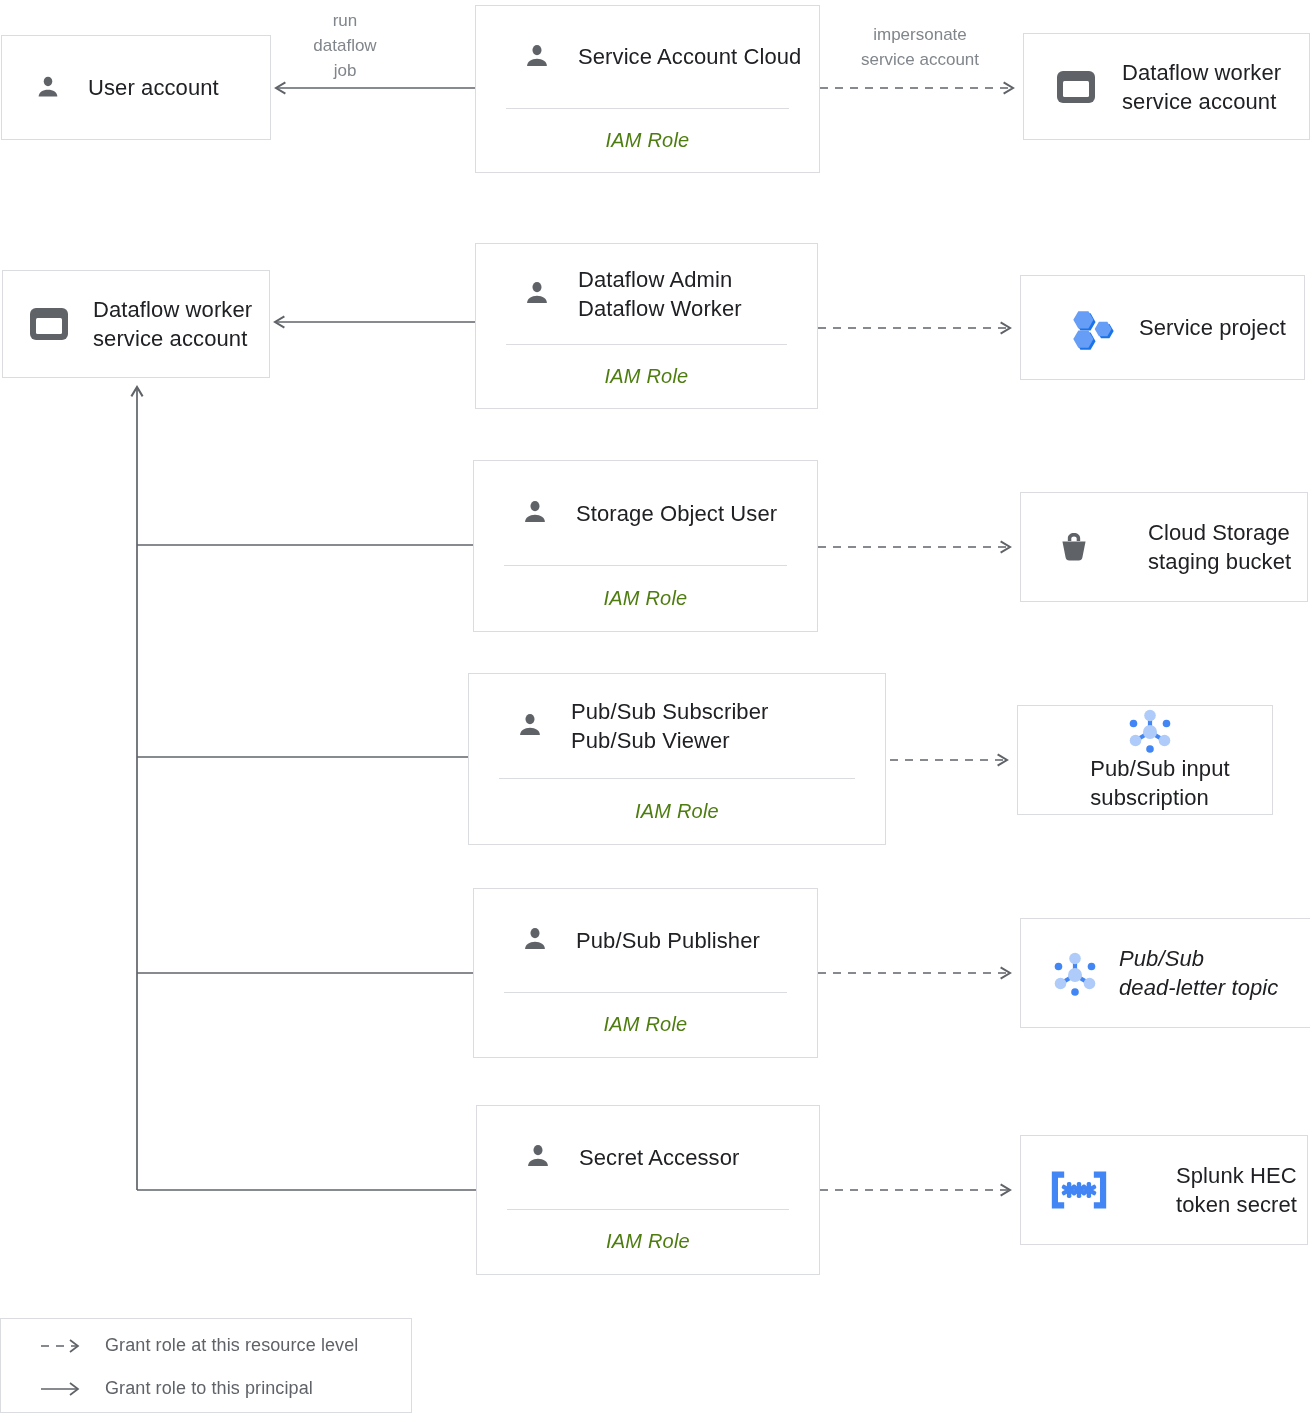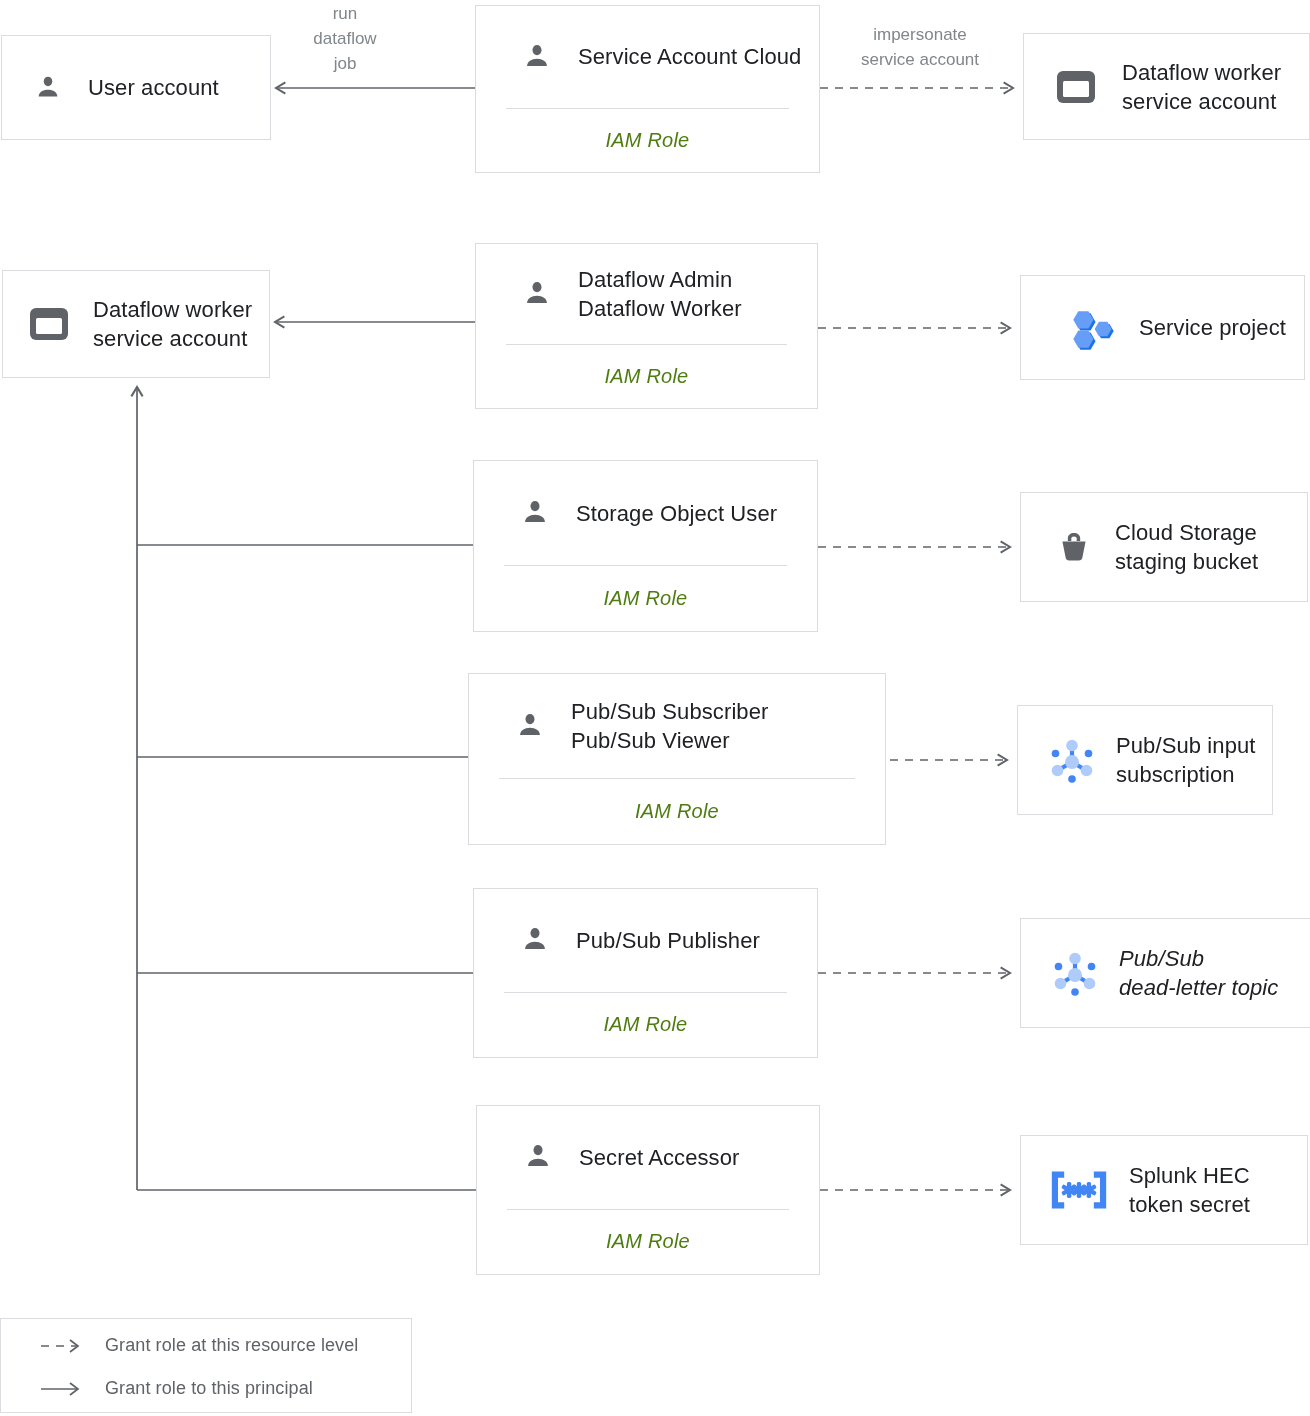--- a/index.html
+++ b/index.html
@@ -62,21 +62,21 @@
         <path d="M820 88 L1013 88" marker-end="url(#arw)"></path>
         <path d="M818 328 L1010 328" marker-end="url(#arw)"></path>
         <path d="M818 547 L1010 547" marker-end="url(#arw)"></path>
         <path d="M815 760 L1007 760" marker-end="url(#arw)"></path>
         <path d="M818 973 L1010 973" marker-end="url(#arw)"></path>
         <path d="M820 1190 L1010 1190" marker-end="url(#arw)"></path>
       </g>
     </g>
   </svg>
 
-  <div class="edge-label" style="left:295px; top:1px; width:100px;">run
+  <div class="edge-label" style="left:295px; top:8px; width:100px;">run
 dataflow
 job</div>
   <div class="edge-label" style="left:840px; top:22px; width:160px;">impersonate
 service account</div>
 
   <div class="node entity" style="left:1px; top:35px; width:270px; height:105px; padding-left:30px;">
     <span class="icon" style="margin-right:24px;">
       <svg width="32" height="32" viewBox="0 0 24 24" fill="#5f6368">
         <ellipse cx="12" cy="7.1" rx="3.2" ry="3.6"></ellipse>
         <path d="M5 18.4c0-3.1 3.1-5.1 7-5.1s7 2 7 5.1z"></path>
@@ -159,21 +159,21 @@
           <ellipse cx="12" cy="7.1" rx="3.2" ry="3.6"></ellipse>
           <path d="M5 18.4c0-3.1 3.1-5.1 7-5.1s7 2 7 5.1z"></path>
         </svg>
       </span>
       <span class="title">Storage Object User</span>
     </div>
     <div class="divider"></div>
     <div class="role-label">IAM Role</div>
   </div>
 
-  <div class="node entity" style="left:1020px; top:492px; width:288px; height:110px; padding-left:34px;">
+  <div class="node entity" style="left:1020px; top:492px; width:288px; height:110px; padding-left:34px;gap:33px;">
     <span class="icon" style="margin-right:22px;">
       <svg width="38" height="38" viewBox="0 0 24 24" fill="#5f6368">
         <path d="M8.1 8.2V6.4c0-1.9 1.7-3.2 3.9-3.2s3.9 1.3 3.9 3.2v1.8h-2.2V6.5c0-.7-.7-1.2-1.7-1.2s-1.7.5-1.7 1.2v1.7z"></path>
         <path d="M4.7 8.6h14.6l-2 10c-.2 1.1-1.1 1.9-2.3 1.9H9c-1.2 0-2.1-.8-2.3-1.9z"></path>
       </svg>
     </span>
     <span class="title">Cloud Storage
 staging bucket</span>
   </div>
 
@@ -185,21 +185,21 @@
           <path d="M5 18.4c0-3.1 3.1-5.1 7-5.1s7 2 7 5.1z"></path>
         </svg>
       </span>
       <span class="title">Pub/Sub Subscriber
 Pub/Sub Viewer</span>
     </div>
     <div class="divider"></div>
     <div class="role-label">IAM Role</div>
   </div>
 
-  <div class="node entity" style="left:1017px; top:705px; width:256px; height:110px; padding-left:30px;">
+  <div class="node entity" style="left:1017px; top:705px; width:256px; height:110px; padding-left:30px;flex-direction:column;">
     <span class="icon" style="margin-right:20px;">
       <svg width="48" height="48" viewBox="0 0 48 48">
         <g stroke="#4285f4" stroke-width="4.2">
           <line x1="24" y1="26" x2="24" y2="10"></line>
           <line x1="24" y1="26" x2="10.5" y2="34"></line>
           <line x1="24" y1="26" x2="37.5" y2="34"></line>
         </g>
         <circle cx="24" cy="9.5" r="5.8" fill="#aecbfa"></circle>
         <circle cx="9.5" cy="34.5" r="5.8" fill="#aecbfa"></circle>
         <circle cx="38.5" cy="34.5" r="5.8" fill="#aecbfa"></circle>
@@ -255,21 +255,21 @@
           <ellipse cx="12" cy="7.1" rx="3.2" ry="3.6"></ellipse>
           <path d="M5 18.4c0-3.1 3.1-5.1 7-5.1s7 2 7 5.1z"></path>
         </svg>
       </span>
       <span class="title">Secret Accessor</span>
     </div>
     <div class="divider"></div>
     <div class="role-label">IAM Role</div>
   </div>
 
-  <div class="node entity" style="left:1020px; top:1135px; width:288px; height:110px; padding-left:26px;">
+  <div class="node entity" style="left:1020px; top:1135px; width:288px; height:110px; padding-left:26px;gap:47px;">
     <span class="icon" style="margin-right:18px;">
       <svg width="64" height="42" viewBox="0 0 50 34" fill="#4285f4">
         <path d="M3 2h10v5H8v20h5v5H3z"></path>
         <path d="M47 2H37v5h5v20h-5v5h10z"></path>
         <g>
           <g transform="translate(17,17)">
             <rect x="-1.8" y="-6.5" width="3.6" height="13" rx="1.4"></rect>
             <rect x="-1.8" y="-6.5" width="3.6" height="13" rx="1.4" transform="rotate(60)"></rect>
             <rect x="-1.8" y="-6.5" width="3.6" height="13" rx="1.4" transform="rotate(-60)"></rect>
           </g>

